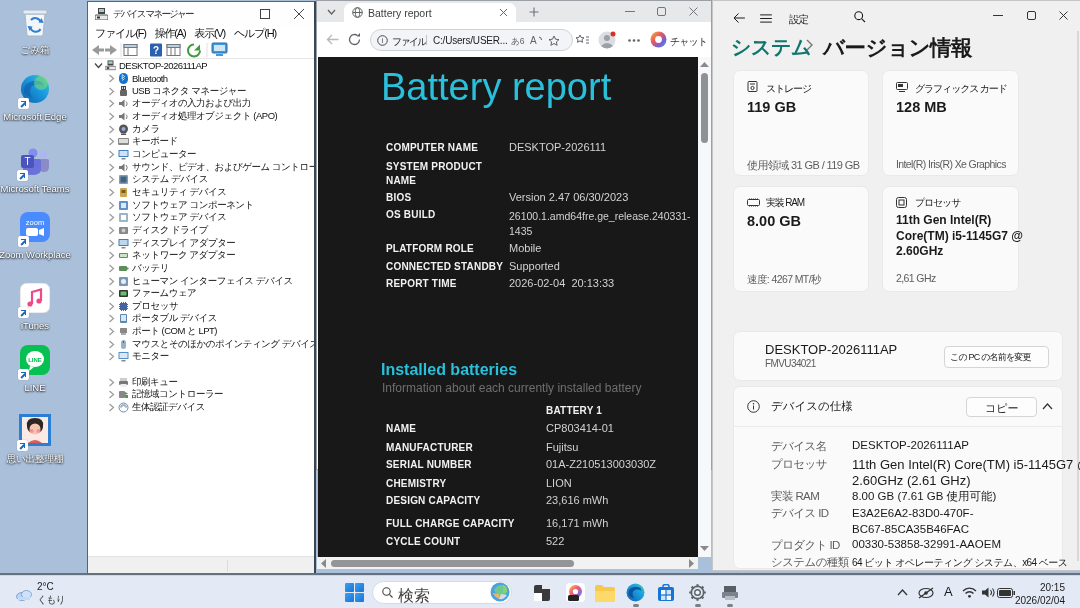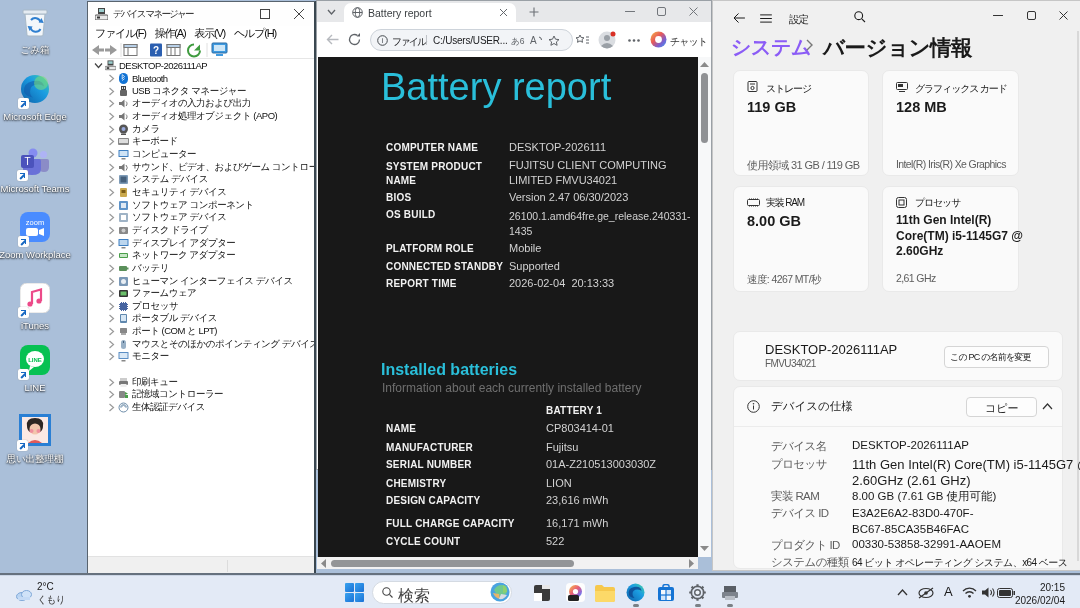--- a/index.html
+++ b/index.html
@@ -548,21 +548,20 @@
       <circle cx="8.5" cy="8.5" r="8" fill="url(#cop)"></circle>
         <circle cx="8.5" cy="8.5" r="3.4" fill="#fff"></circle>
     </svg>
     <span style="position:absolute;left:353px;top:13px;font-size:10px;color:#333;letter-spacing:-1px">チャット</span>
   </div>
   <div class="page" id="bpage">
     <div style="position:absolute;left:63px;top:9px;font-size:38px;color:#2abfda">Battery report</div>
     <div class="bl" style="left:68px;top:85px">COMPUTER NAME</div>
       <div class="bv" style="left:191px;top:84px">DESKTOP-2026111</div>
     <div class="bl" style="left:68px;top:103px;line-height:13.5px">SYSTEM PRODUCT<br>NAME</div>
-    <div class="bv" style="left:191px;top:101px;line-height:14.5px">FUJITSU CLIENT COMPUTING<br>LIMITED FMVU34021</div>
     <div class="bl" style="left:68px;top:135px">BIOS</div>
       <div class="bv" style="left:191px;top:134px">Version 2.47 06/30/2023</div>
     <div class="bl" style="left:68px;top:152px">OS BUILD</div>
     <div class="bv" style="left:191px;top:152px;line-height:14.5px;font-size:10.5px">26100.1.amd64fre.ge_release.240331-<br>1435</div>
     <div class="bl" style="left:68px;top:186px">PLATFORM ROLE</div>
       <div class="bv" style="left:191px;top:185px">Mobile</div>
     <div class="bl" style="left:68px;top:204px">CONNECTED STANDBY</div>
       <div class="bv" style="left:191px;top:203px">Supported</div>
     <div class="bl" style="left:68px;top:221px">REPORT TIME</div>
       <div class="bv" style="left:191px;top:220px">2026-02-04&nbsp; 20:13:33</div>
@@ -620,21 +619,21 @@
       <rect width="10" height="1.1" fill="#333"></rect>
     </svg>
   <svg width="9" height="9" viewBox="0 0 9 9" style="position:absolute;left:314px;top:10px">
       <rect x="0.5" y="0.5" width="8" height="8" rx="1.5" fill="none" stroke="#333" stroke-width="1"></rect>
     </svg>
   <svg width="9" height="9" viewBox="0 0 9 9" style="position:absolute;left:346px;top:10px">
       <path d="M0.5 0.5 L8.5 8.5 M8.5 0.5 L0.5 8.5" stroke="#333" stroke-width="1"></path>
     </svg>
 
   <div style="position:absolute;left:364px;top:30px;width:2px;height:530px;background:#d8d8d8"></div>
-  <span class="h1" style="left:18px;top:33px;color:#8b5cf6;font-size:20px;letter-spacing:-.5px">システム</span>
+  <span class="h1" style="left:18px;top:33px;color:#0f766e;font-size:20px;letter-spacing:-.5px">システム</span>
   <svg width="7" height="12" viewBox="0 0 7 12" style="position:absolute;left:93px;top:38px">
       <path d="M1 1 l5 5 L1 11" fill="none" stroke="#777" stroke-width="1.4"></path>
     </svg>
   <span class="h1" style="left:110px;top:32px;font-size:21.5px;letter-spacing:-.5px">バージョン情報</span>
 
   <div class="card" style="left:20px;top:69px;width:136px;height:106px"></div>
   <div class="card" style="left:169px;top:69px;width:137px;height:106px"></div>
   <div class="card" style="left:20px;top:185px;width:136px;height:106px"></div>
   <div class="card" style="left:169px;top:185px;width:137px;height:106px"></div>
   <svg width="11" height="11" viewBox="0 0 11 11" style="position:absolute;left:34px;top:80px">

